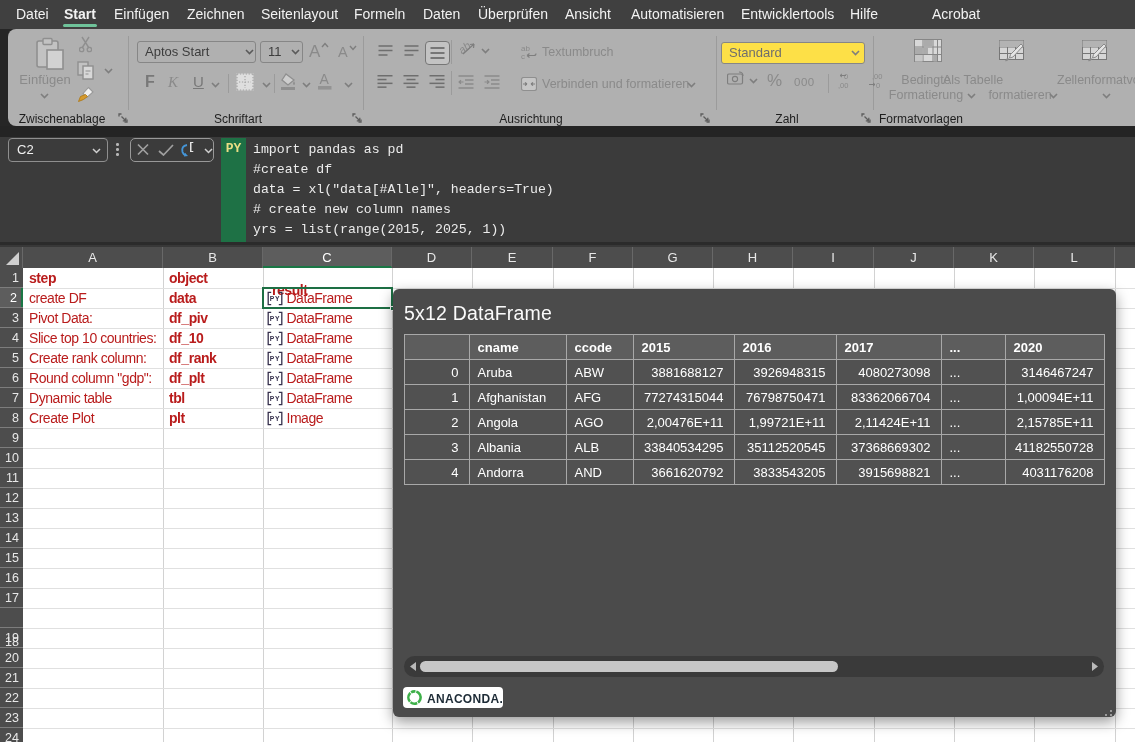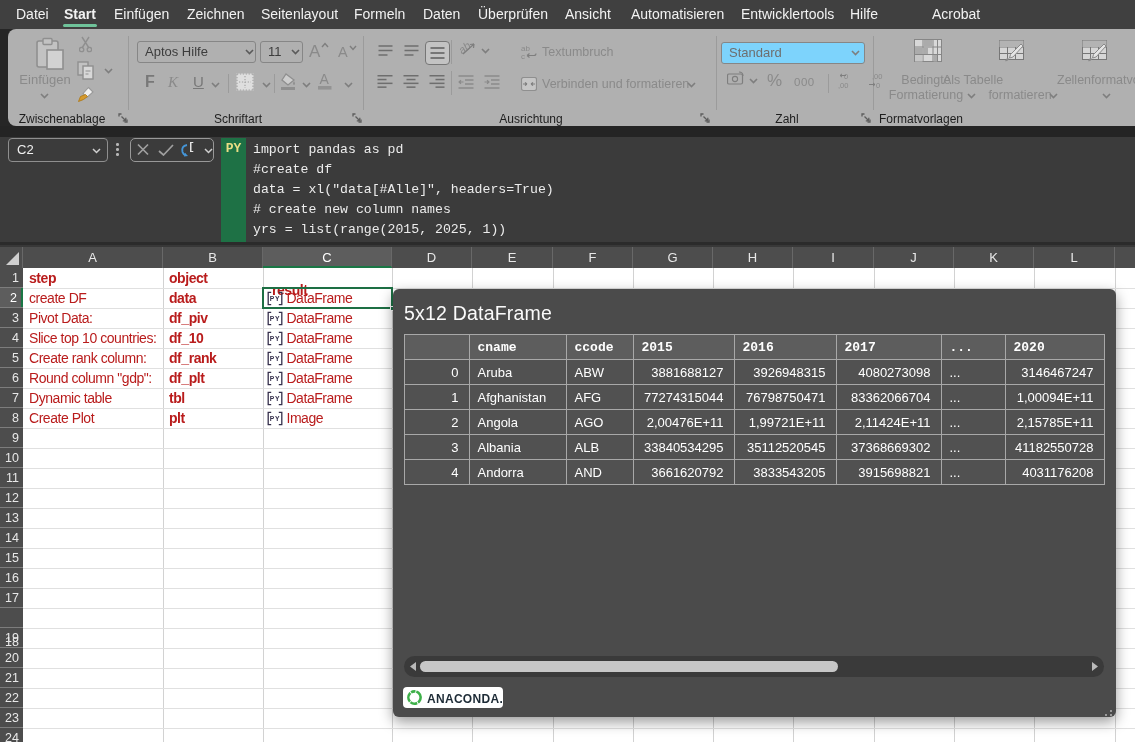--- a/index.html
+++ b/index.html
@@ -29,21 +29,21 @@
 #rowhead { position:absolute; left:0; top:26px; width:23px; height:474px; background:#4d4d4d; }
 #rowhead .rn { position:absolute; left:0; width:23px; height:20px; line-height:20px; text-align:right; padding-right:4px; color:#e8e8e8; font-size:12.5px; }
 .vline { position:absolute; top:0; width:1px; height:474px; background:#d2d2d2; }
 .hline { position:absolute; left:0; width:1112px; height:1px; background:#e0e0e0; }
 .cell { position:absolute; height:20px; line-height:20px; font-size:14px; letter-spacing:-0.45px; color:#b91c1c; white-space:nowrap; overflow:hidden; }
 .b { font-weight:bold; }
 #popup { position:absolute; left:393px; top:289px; width:723px; height:428px; background:#4b4b4b; box-shadow:0 5px 14px rgba(0,0,0,0.40); border-radius:6px; }
 #ptitle { position:absolute; left:11px; top:13px; font-size:19.5px; color:#fafafa; letter-spacing:0.2px; }
 #ptable { position:absolute; left:10.5px; top:45px; border-collapse:collapse; color:#fff; font-size:13px; }
 #ptable th, #ptable td { border:1px solid #a8a8a8; padding:0 8px; white-space:nowrap; overflow:hidden; }
-#ptable th { background:#5d5d5d; height:25px; font-weight:bold; text-align:left;font-family:Liberation Mono, monospace; }
+#ptable th { background:#5d5d5d; height:25px; font-weight:bold; text-align:left; }
 #ptable td { background:#515151; height:25px; }
 .num { text-align:right; padding-right:10px !important; }
 #hscroll { position:absolute; left:11px; top:367px; width:700px; height:21px; background:#3a3a3a; border-radius:10.5px; }
 #hthumb { position:absolute; left:16px; top:5px; width:418px; height:11px; background:#c7c7c7; border-radius:5.5px; }
 #anaconda { position:absolute; left:10px; top:398px; width:100px; height:21px; background:#fff; border-radius:4px; }
 #anatext { position:absolute; left:24px; top:4.5px; font-size:12px; font-weight:bold; color:#1d2b36; letter-spacing:0.3px; }
 .grip { position:absolute; width:2px; height:2px; background:#9a9a9a; }
 </style>
 </head>
 <body>
@@ -96,21 +96,21 @@
       <path d="M10.5 1.5 L15 6 L9 11.5 L5 7.5 Z" fill="#f0f0f0" stroke="#999" stroke-width="1.1"></path>
       <path d="M7.5 8.5 L9.5 10.5 L5.5 13.5 L0.5 15.5 L2.5 10.5 Z" fill="#d69a2d" stroke="#b07c1a" stroke-width="0.9"></path>
     </svg>
 <svg style="position:absolute;left:96px;top:39px" width="9" height="6" viewBox="0 0 9 6" fill="none">
       <path d="M1 1 L4.5 4.5 L8 1" stroke="#7e7e7e" stroke-width="1.6"></path>
     </svg>
 <svg style="position:absolute;left:110px;top:84px" width="10" height="10" viewBox="0 0 10 10" fill="none">
       <path d="M1 3.5 v-2.5 h2.5 M9 6.5 v2.5 h-2.5" stroke="#5d5d5d" stroke-width="1.3"></path>
       <path d="M3.5 3.5 l4 4 M7.8 7.8 v-3 M7.8 7.8 h-3" stroke="#5d5d5d" stroke-width="1.3"></path>
     </svg>
-<div class="combo" style="left:129px; top:12px; width:119px;">Aptos Hilfe</div>
+<div class="combo" style="left:129px; top:12px; width:119px;">Aptos Start</div>
 <svg style="position:absolute;left:237px;top:20px" width="9" height="6" viewBox="0 0 9 6" fill="none">
       <path d="M1 1 L4.5 4.5 L8 1" stroke="#5a5a5a" stroke-width="1.6"></path>
     </svg>
 <div class="combo" style="left:252px; top:12px; width:43px;">11</div>
 <svg style="position:absolute;left:283px;top:20px" width="9" height="6" viewBox="0 0 9 6" fill="none">
       <path d="M1 1 L4.5 4.5 L8 1" stroke="#5a5a5a" stroke-width="1.6"></path>
     </svg>
 <div class="dlab" style="left:301px; top:13px; font-size:17px;">A</div>
 <svg style="position:absolute;left:313px;top:13px" width="8" height="6" viewBox="0 0 8 6" fill="none">
       <path d="M1 5 L4 1.5 L7 5" stroke="#7e7e7e" stroke-width="1.4"></path>
@@ -209,21 +209,21 @@
       <path d="M2 7 h4 M6 7 l-2 -1.6 M6 7 l-2 1.6 M14 7 h-4 M10 7 l2 -1.6 M10 7 l2 1.6" stroke="#7e7e7e" stroke-width="1.1"></path>
     </svg>
 <div class="dlab" style="left:534px; top:48px;">Verbinden und formatieren</div>
 <svg style="position:absolute;left:679px;top:53px" width="9" height="6" viewBox="0 0 9 6" fill="none">
       <path d="M1 1 L4.5 4.5 L8 1" stroke="#7e7e7e" stroke-width="1.6"></path>
     </svg>
 <svg style="position:absolute;left:692px;top:84px" width="10" height="10" viewBox="0 0 10 10" fill="none">
       <path d="M1 3.5 v-2.5 h2.5 M9 6.5 v2.5 h-2.5" stroke="#5d5d5d" stroke-width="1.3"></path>
       <path d="M3.5 3.5 l4 4 M7.8 7.8 v-3 M7.8 7.8 h-3" stroke="#5d5d5d" stroke-width="1.3"></path>
     </svg>
-<div class="combo" style="left:713px; top:13px; width:144px; background:#7dd3fc; color:#6e6e6e;">Standard</div>
+<div class="combo" style="left:713px; top:13px; width:144px; background:#fde047; color:#6e6e6e;">Standard</div>
 <svg style="position:absolute;left:843px;top:21px" width="9" height="6" viewBox="0 0 9 6" fill="none">
       <path d="M1 1 L4.5 4.5 L8 1" stroke="#7e7e7e" stroke-width="1.6"></path>
     </svg>
 <svg style="position:absolute;left:719px;top:42px" width="17" height="16" viewBox="0 0 17 16" fill="none">
       <rect x="0.5" y="3" width="15" height="10" rx="1.5" stroke="#7e7e7e" stroke-width="1.2"></rect>
       <circle cx="8" cy="8" r="2.6" stroke="#7e7e7e" stroke-width="1.1"></circle>
       <path d="M12 1 q4 0 4 4" stroke="#7e7e7e" stroke-width="1.1"></path>
     </svg>
 <svg style="position:absolute;left:741px;top:49px" width="9" height="6" viewBox="0 0 9 6" fill="none">
       <path d="M1 1 L4.5 4.5 L8 1" stroke="#7e7e7e" stroke-width="1.6"></path>

